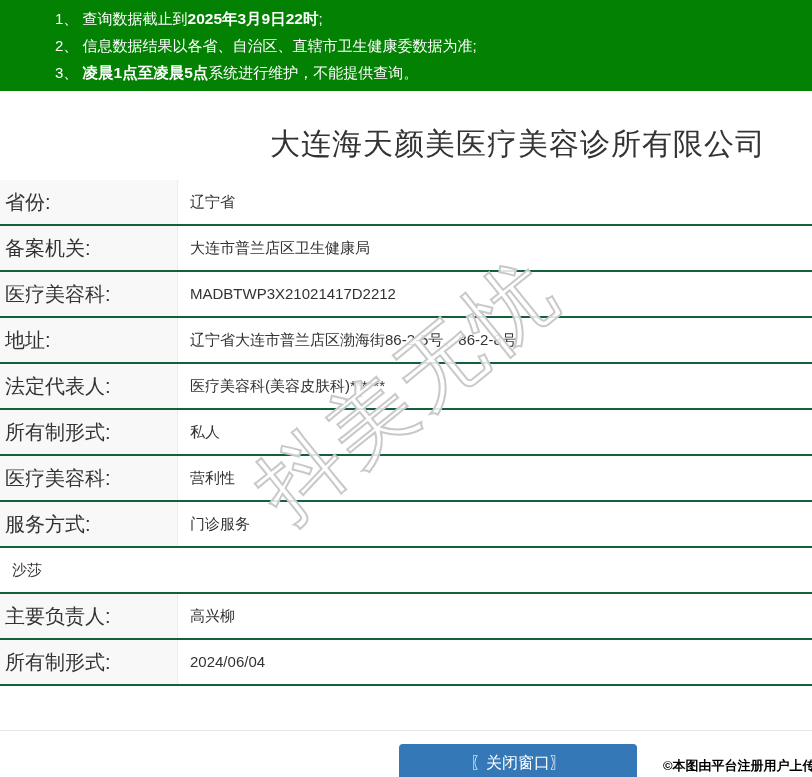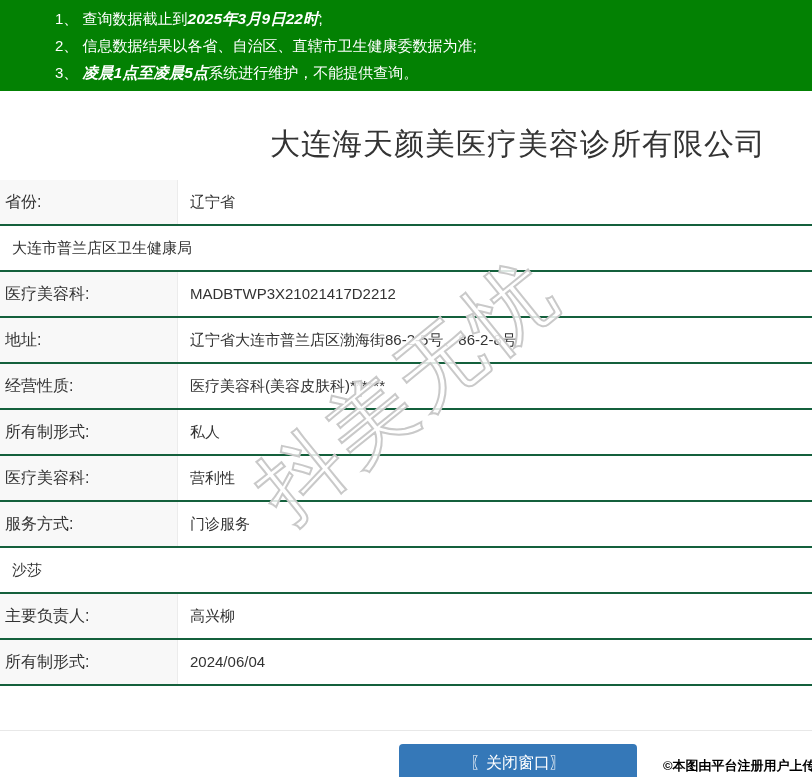--- a/index.html
+++ b/index.html
@@ -30,21 +30,21 @@
     color: #ffffff;
     padding-top: 5px;
     box-sizing: border-box;
   }
   .notice-line {
     padding-left: 55px;
     font-size: 15px;
     line-height: 27px;
     white-space: nowrap;
   }
-  .notice-line b { font-weight: bold; font-size: 15.5px; font-style: italic; }
+  .notice-line b { font-weight: bold; font-size: 15.5px; }
 
   
   .page-title {
     position: absolute;
     top: 124px; left: 0;
     width: 1036px;
     text-align: center;
     font-size: 30px;
     line-height: 40px;
     color: #333333;
@@ -62,21 +62,21 @@
     display: flex;
     height: 44px;
     border-bottom: 2px solid #14603c;
   }
   .label-cell {
     width: 178px;
     box-sizing: border-box;
     background: #f8f8f8;
     border-right: 1px solid #ececec;
     padding-left: 5px;
-    font-size: 16px;
+    font-size: 20px;
     line-height: 44px;
     color: #333333;
   }
   .value-cell {
     flex: 1;
     padding-left: 12px;
     font-size: 15px;
     line-height: 44px;
     color: #333333;
     white-space: nowrap;
@@ -155,32 +155,33 @@
     </div>
 
     <div class="page-title">大连海天颜美医疗美容诊所有限公司</div>
 
     <div class="info-table">
       <div class="t-row">
         <div class="label-cell">省份:</div>
         <div class="value-cell">辽宁省</div>
       </div>
       <div class="t-row">
+        <div class="label-cell">备案机关:</div>
         <div class="value-cell">大连市普兰店区卫生健康局</div>
       </div>
       <div class="t-row">
         <div class="label-cell">医疗美容科:</div>
         <div class="value-cell">MADBTWP3X21021417D2212</div>
       </div>
       <div class="t-row">
         <div class="label-cell">地址:</div>
         <div class="value-cell">辽宁省大连市普兰店区渤海街86-2-5号、86-2-8号</div>
       </div>
       <div class="t-row">
-        <div class="label-cell">经营性质:</div>
+        <div class="label-cell">法定代表人:</div>
         <div class="value-cell">医疗美容科(美容皮肤科)******</div>
       </div>
       <div class="t-row">
         <div class="label-cell">所有制形式:</div>
         <div class="value-cell">私人</div>
       </div>
       <div class="t-row">
         <div class="label-cell">医疗美容科:</div>
         <div class="value-cell">营利性</div>
       </div>

